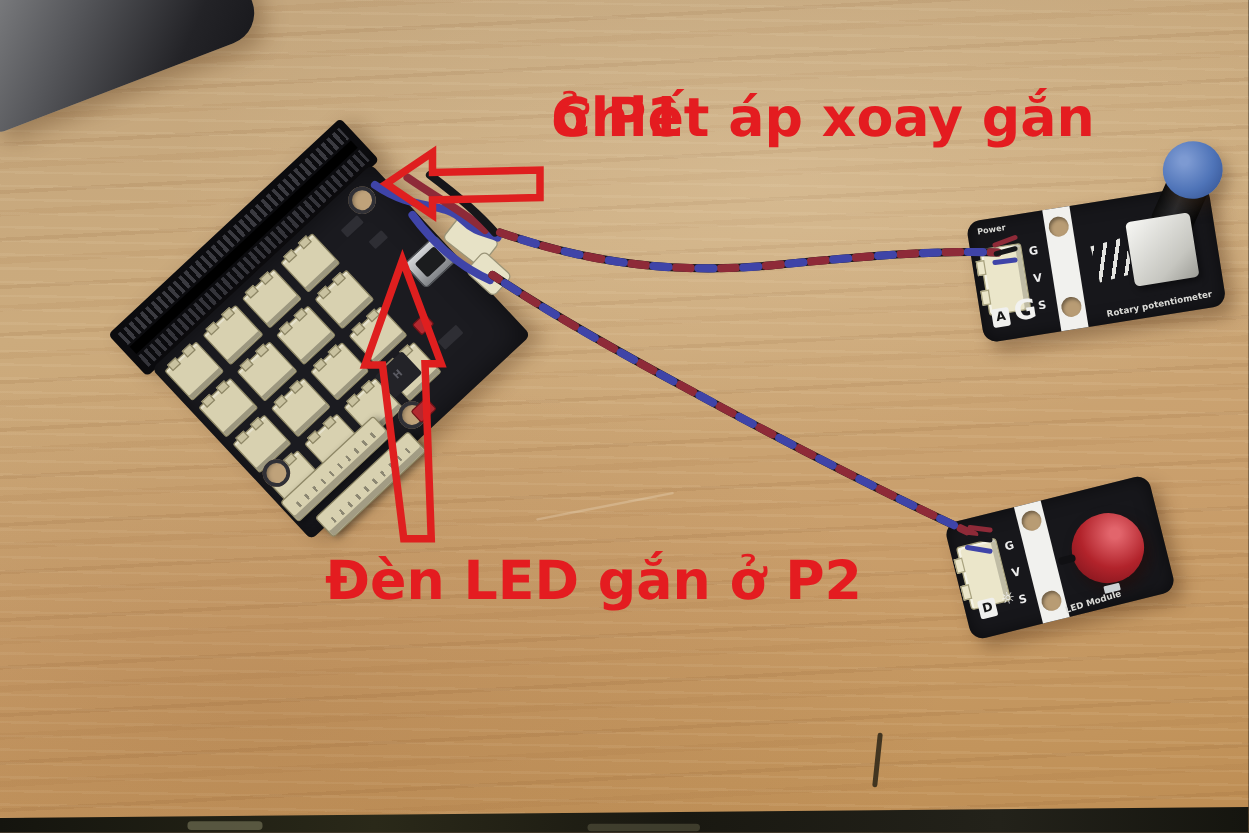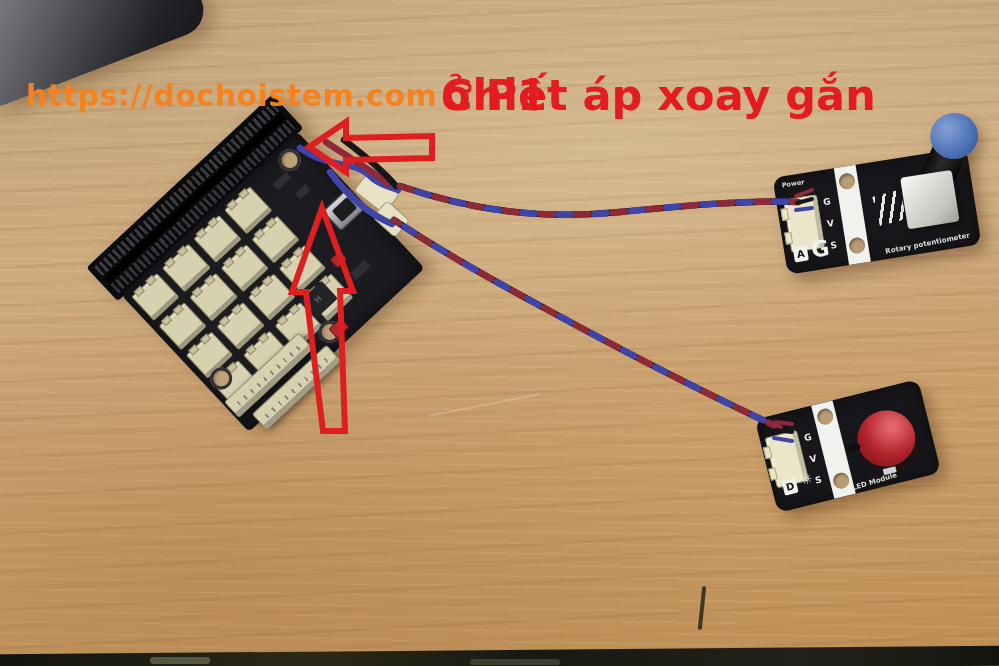--- a/index.html
+++ b/index.html
@@ -250,19 +250,19 @@
     <path class="stub" stroke="#8e2a38" d="M 776 422 L 792 424"></path>
     <path class="stub" stroke="#16161a" d="M 775 430 L 792 432"></path>
     <path class="stub" stroke="#3f44a8" d="M 774 438 L 792 441"></path>
   </svg>
 
   <svg class="layer" viewBox="0 0 999 666">
     <polygon class="arrow" points="309,147 346,122 346,138 432,136 432,158 346,160 346,172"></polygon>
     <polygon class="arrow" points="322,208 353,291 340,291 345,431 323,431 306,292 292,292"></polygon>
   </svg>
 
-  <div class="watermark">https://dochoistem.com</div>
   <div class="caption cap-pot">
     <div>Chiết áp xoay gắn</div>
     <div>ở P1</div>
   </div>
+  <div class="caption cap-led">Đèn LED gắn ở P2</div>
 
 </div>
 
 </body></html>

